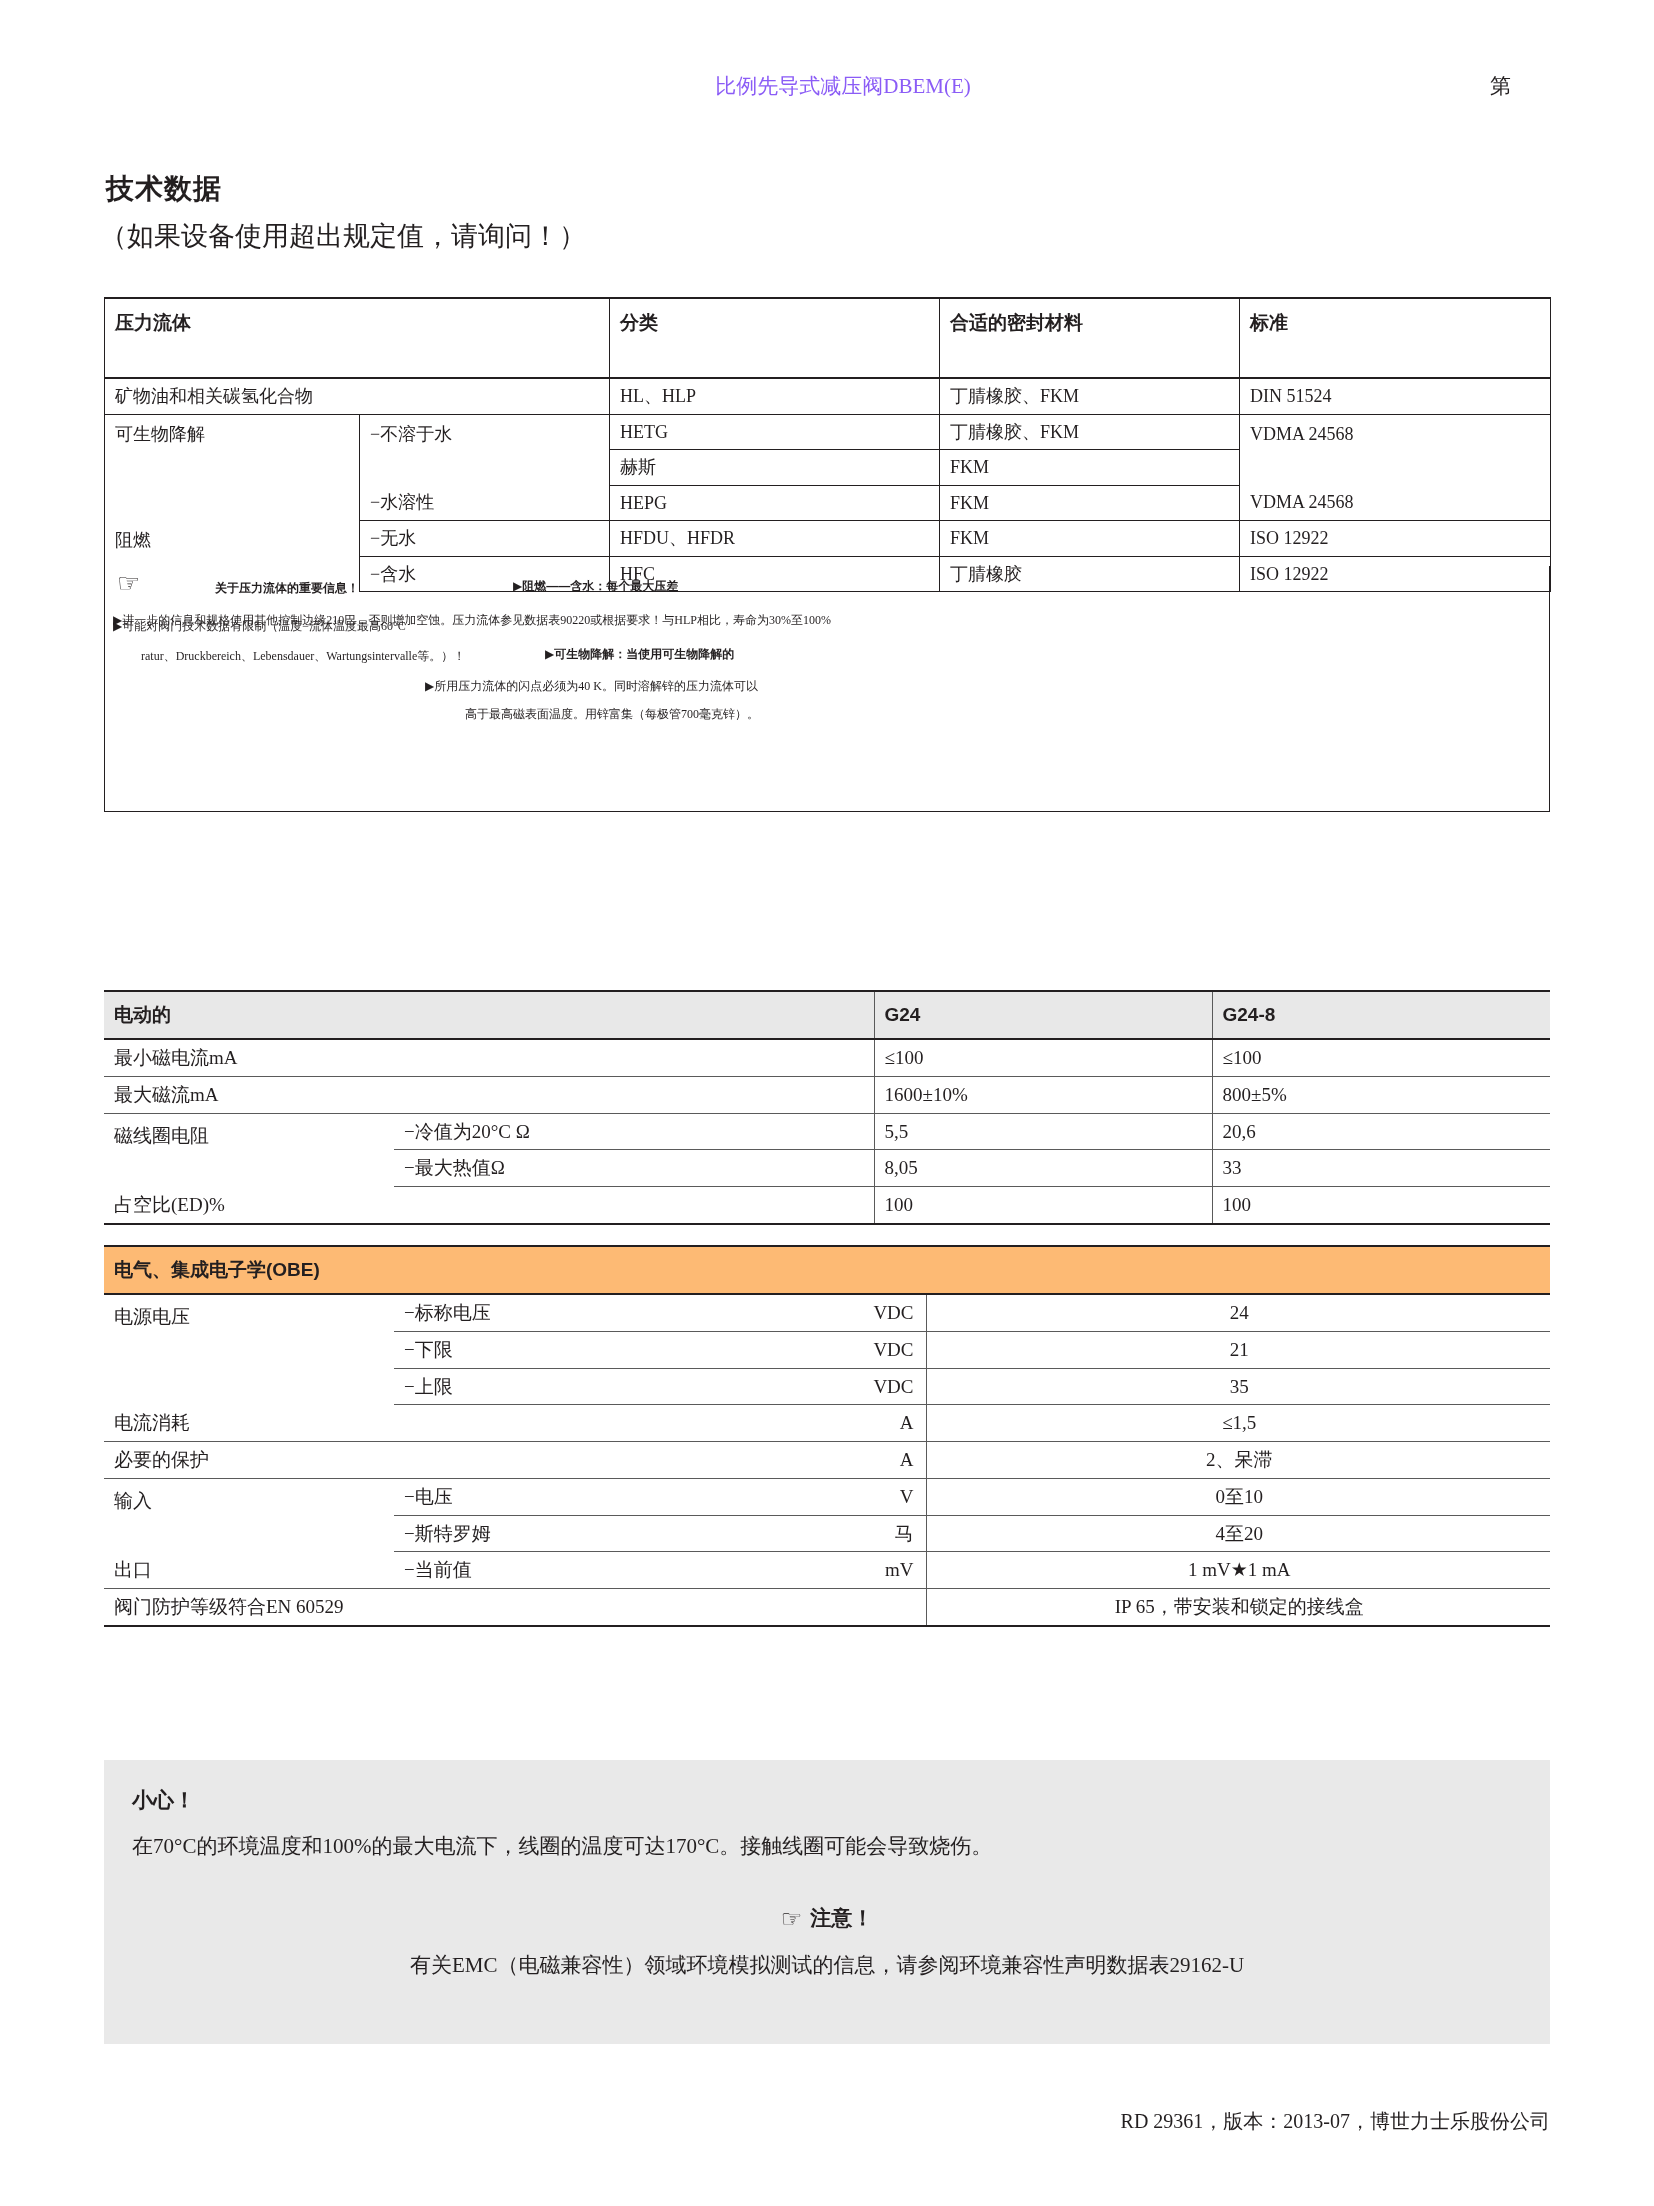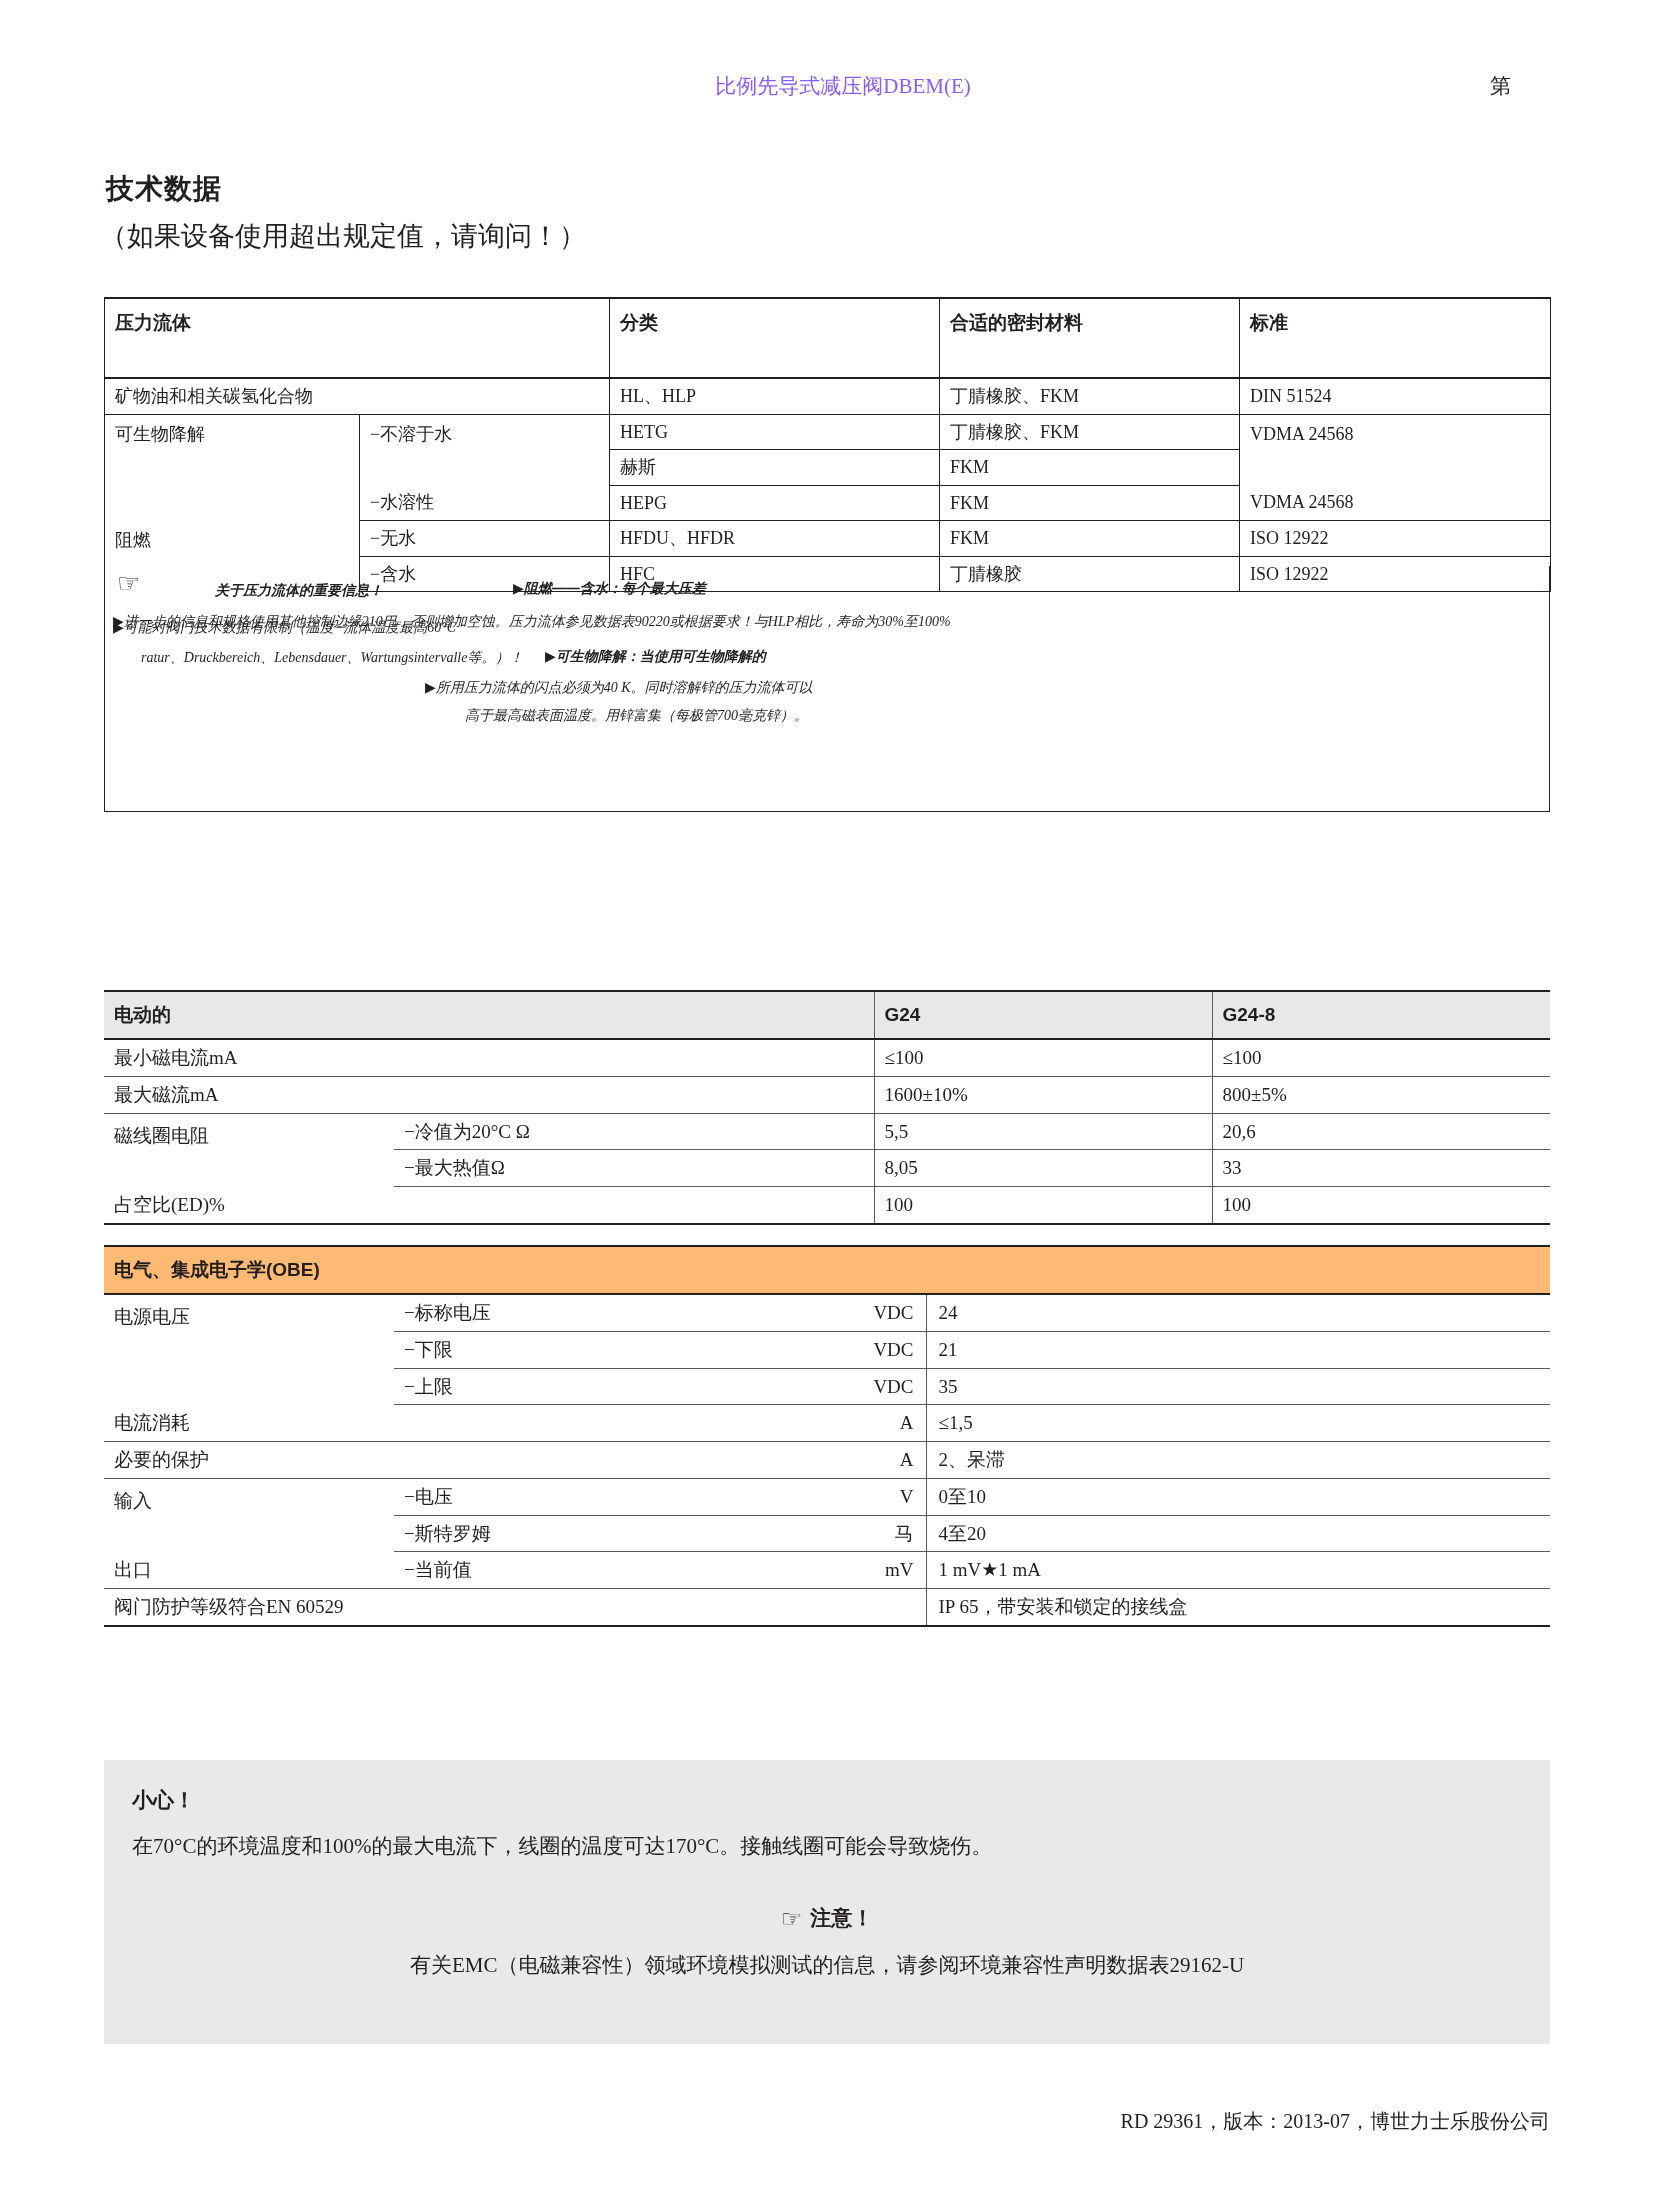--- a/index.html
+++ b/index.html
@@ -113,24 +113,23 @@
     width: 1446px;
     height: 246px;
     box-sizing: border-box;
     border-left: 1px solid #231f20;
     border-right: 1px solid #231f20;
     border-bottom: 1px solid #231f20;
     border-top: none;
   }
   .note-layer {
     position: absolute;
-    font-size: 14px;
+    font-size: 12px;
     line-height: 1.45;
     color: #231f20;
-    font-style: italic;
   }
   .note-hand {
     position: absolute;
     left: 12px;
     top: 5px;
     font-size: 26px;
     line-height: 1;
   }
   .bold-lbl { font-weight: bold; font-family: "Liberation Sans","DejaVu Sans",sans-serif; }
 
@@ -176,21 +175,21 @@
     border-bottom: 2.5px solid #231f20;
     font-family: "Liberation Sans", "DejaVu Sans", sans-serif;
     font-weight: bold;
     height: 34px;
     margin-left: 8px;
   }
   #tbl-obe tr.last td { border-bottom: 2.5px solid #231f20; }
   #tbl-obe td.unit { text-align: right; padding-right: 12px; }
   #tbl-obe td.val {
     border-left: 1px solid #5a5a5a;
-    text-align: left;
+    text-align: center;
     padding-left: 12px;
   }
   #tbl-obe td.no-rule { border-bottom: none; }
 
   
   .callout {
     position: absolute;
     background: #e9e9e9;
     box-sizing: border-box;
     padding: 26px 28px 20px 28px;

